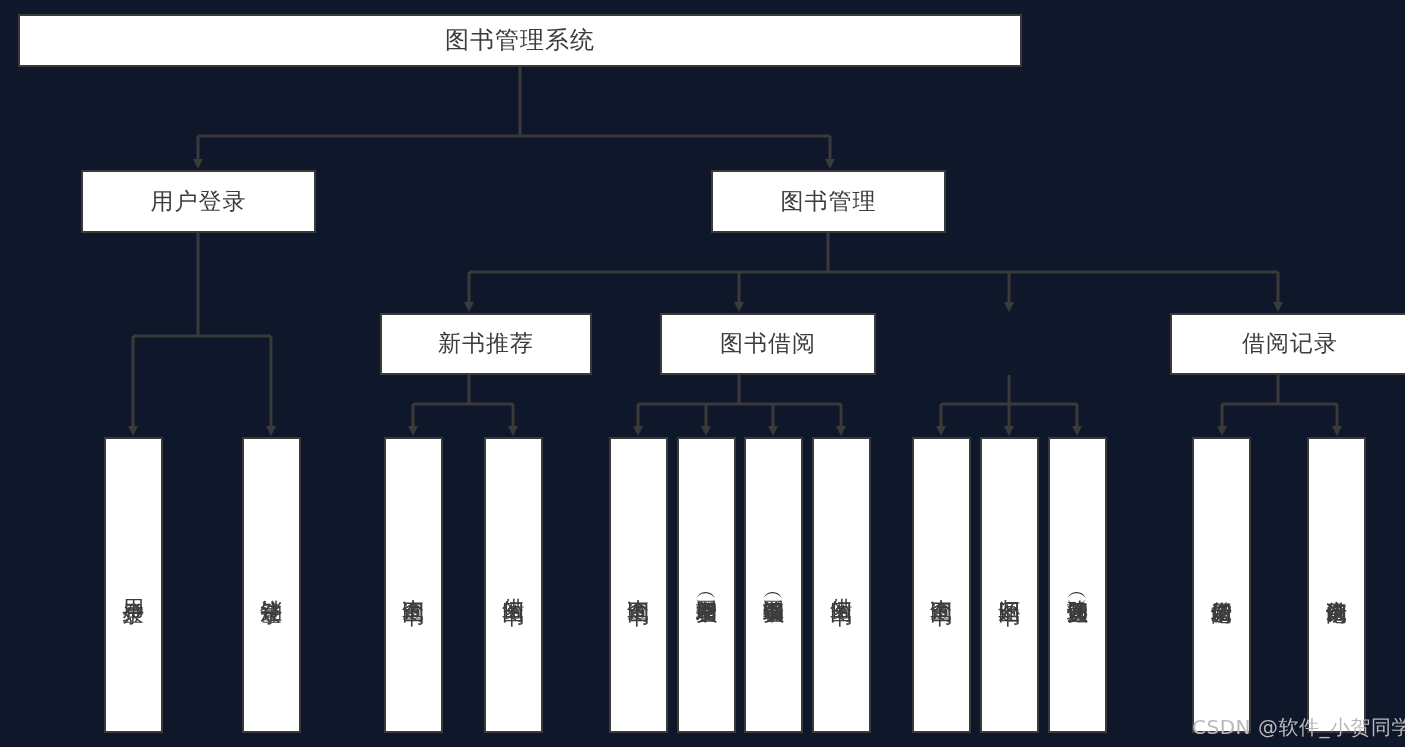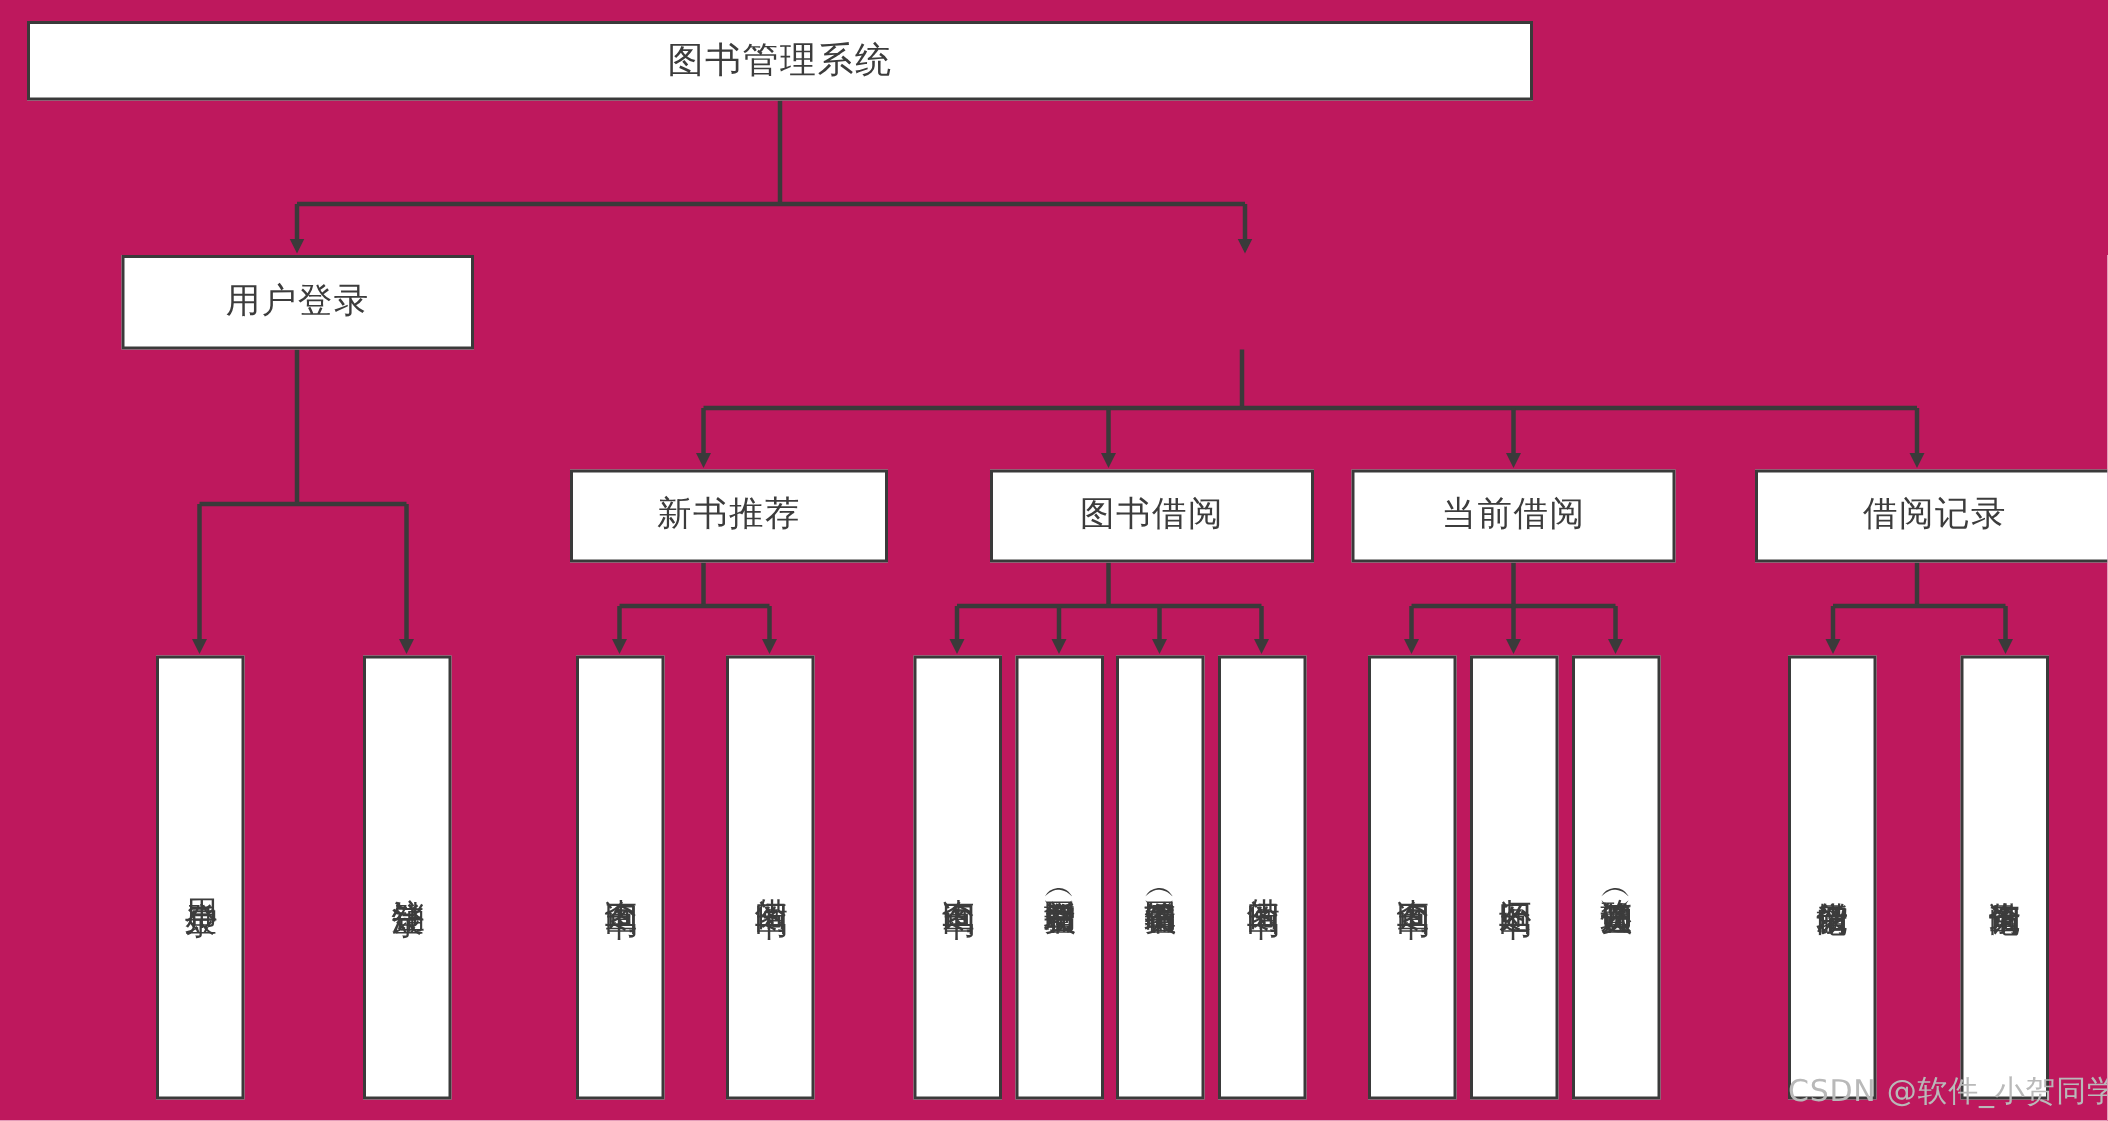--- a/index.html
+++ b/index.html
@@ -7,21 +7,21 @@
     padding: 0;
     background: #ffffff;
   }
   body {
     font-family: "DejaVu Sans", "Liberation Sans", sans-serif;
   }
   #canvas {
     position: relative;
     width: 1405px;
     height: 747px;
-    background: #be185d;
+    background: #0f172a;
     overflow: hidden;
   }
   #wires {
     position: absolute;
     left: 0;
     top: 0;
     width: 1405px;
     height: 747px;
     pointer-events: none;
   }
@@ -119,24 +119,24 @@
       <path d="M1278,375 L1278,404"></path>
       <path d="M1222,404 L1337,404"></path>
       <path d="M1222,404 L1222,427" marker-end="url(#arrow)"></path>
       <path d="M1337,404 L1337,427" marker-end="url(#arrow)"></path>
     </g>
   </svg>
 
   <div class="node horiz root" style="left:18px; top:14px; width:1004px; height:53px;">图书管理系统</div>
 
   <div class="node horiz" style="left:81px; top:170px; width:235px; height:63px;">用户登录</div>
+  <div class="node horiz" style="left:711px; top:170px; width:235px; height:63px;">图书管理</div>
 
   <div class="node horiz" style="left:380px; top:313px; width:212px; height:62px;">新书推荐</div>
   <div class="node horiz" style="left:632px; top:313px; width:216px; height:62px;margin-left:28px;">图书借阅</div>
-  <div class="node horiz" style="left:901px; top:313px; width:216px; height:62px;">当前借阅</div>
   <div class="node horiz" style="left:1170px; top:313px; width:240px; height:62px;">借阅记录</div>
 
   <div class="node vert" style="left:104px; top:437px; width:59px; height:296px;">用户登录</div>
   <div class="node vert" style="left:242px; top:437px; width:59px; height:296px;">注销登录</div>
 
   <div class="node vert" style="left:384px; top:437px; width:59px; height:296px;">查询图书</div>
   <div class="node vert" style="left:484px; top:437px; width:59px; height:296px;">借阅图书</div>
 
   <div class="node vert" style="left:609px; top:437px; width:59px; height:296px;">查询图书</div>
   <div class="node vert tight" style="left:677px; top:437px; width:59px; height:296px;">新增图书（管理员）</div>

